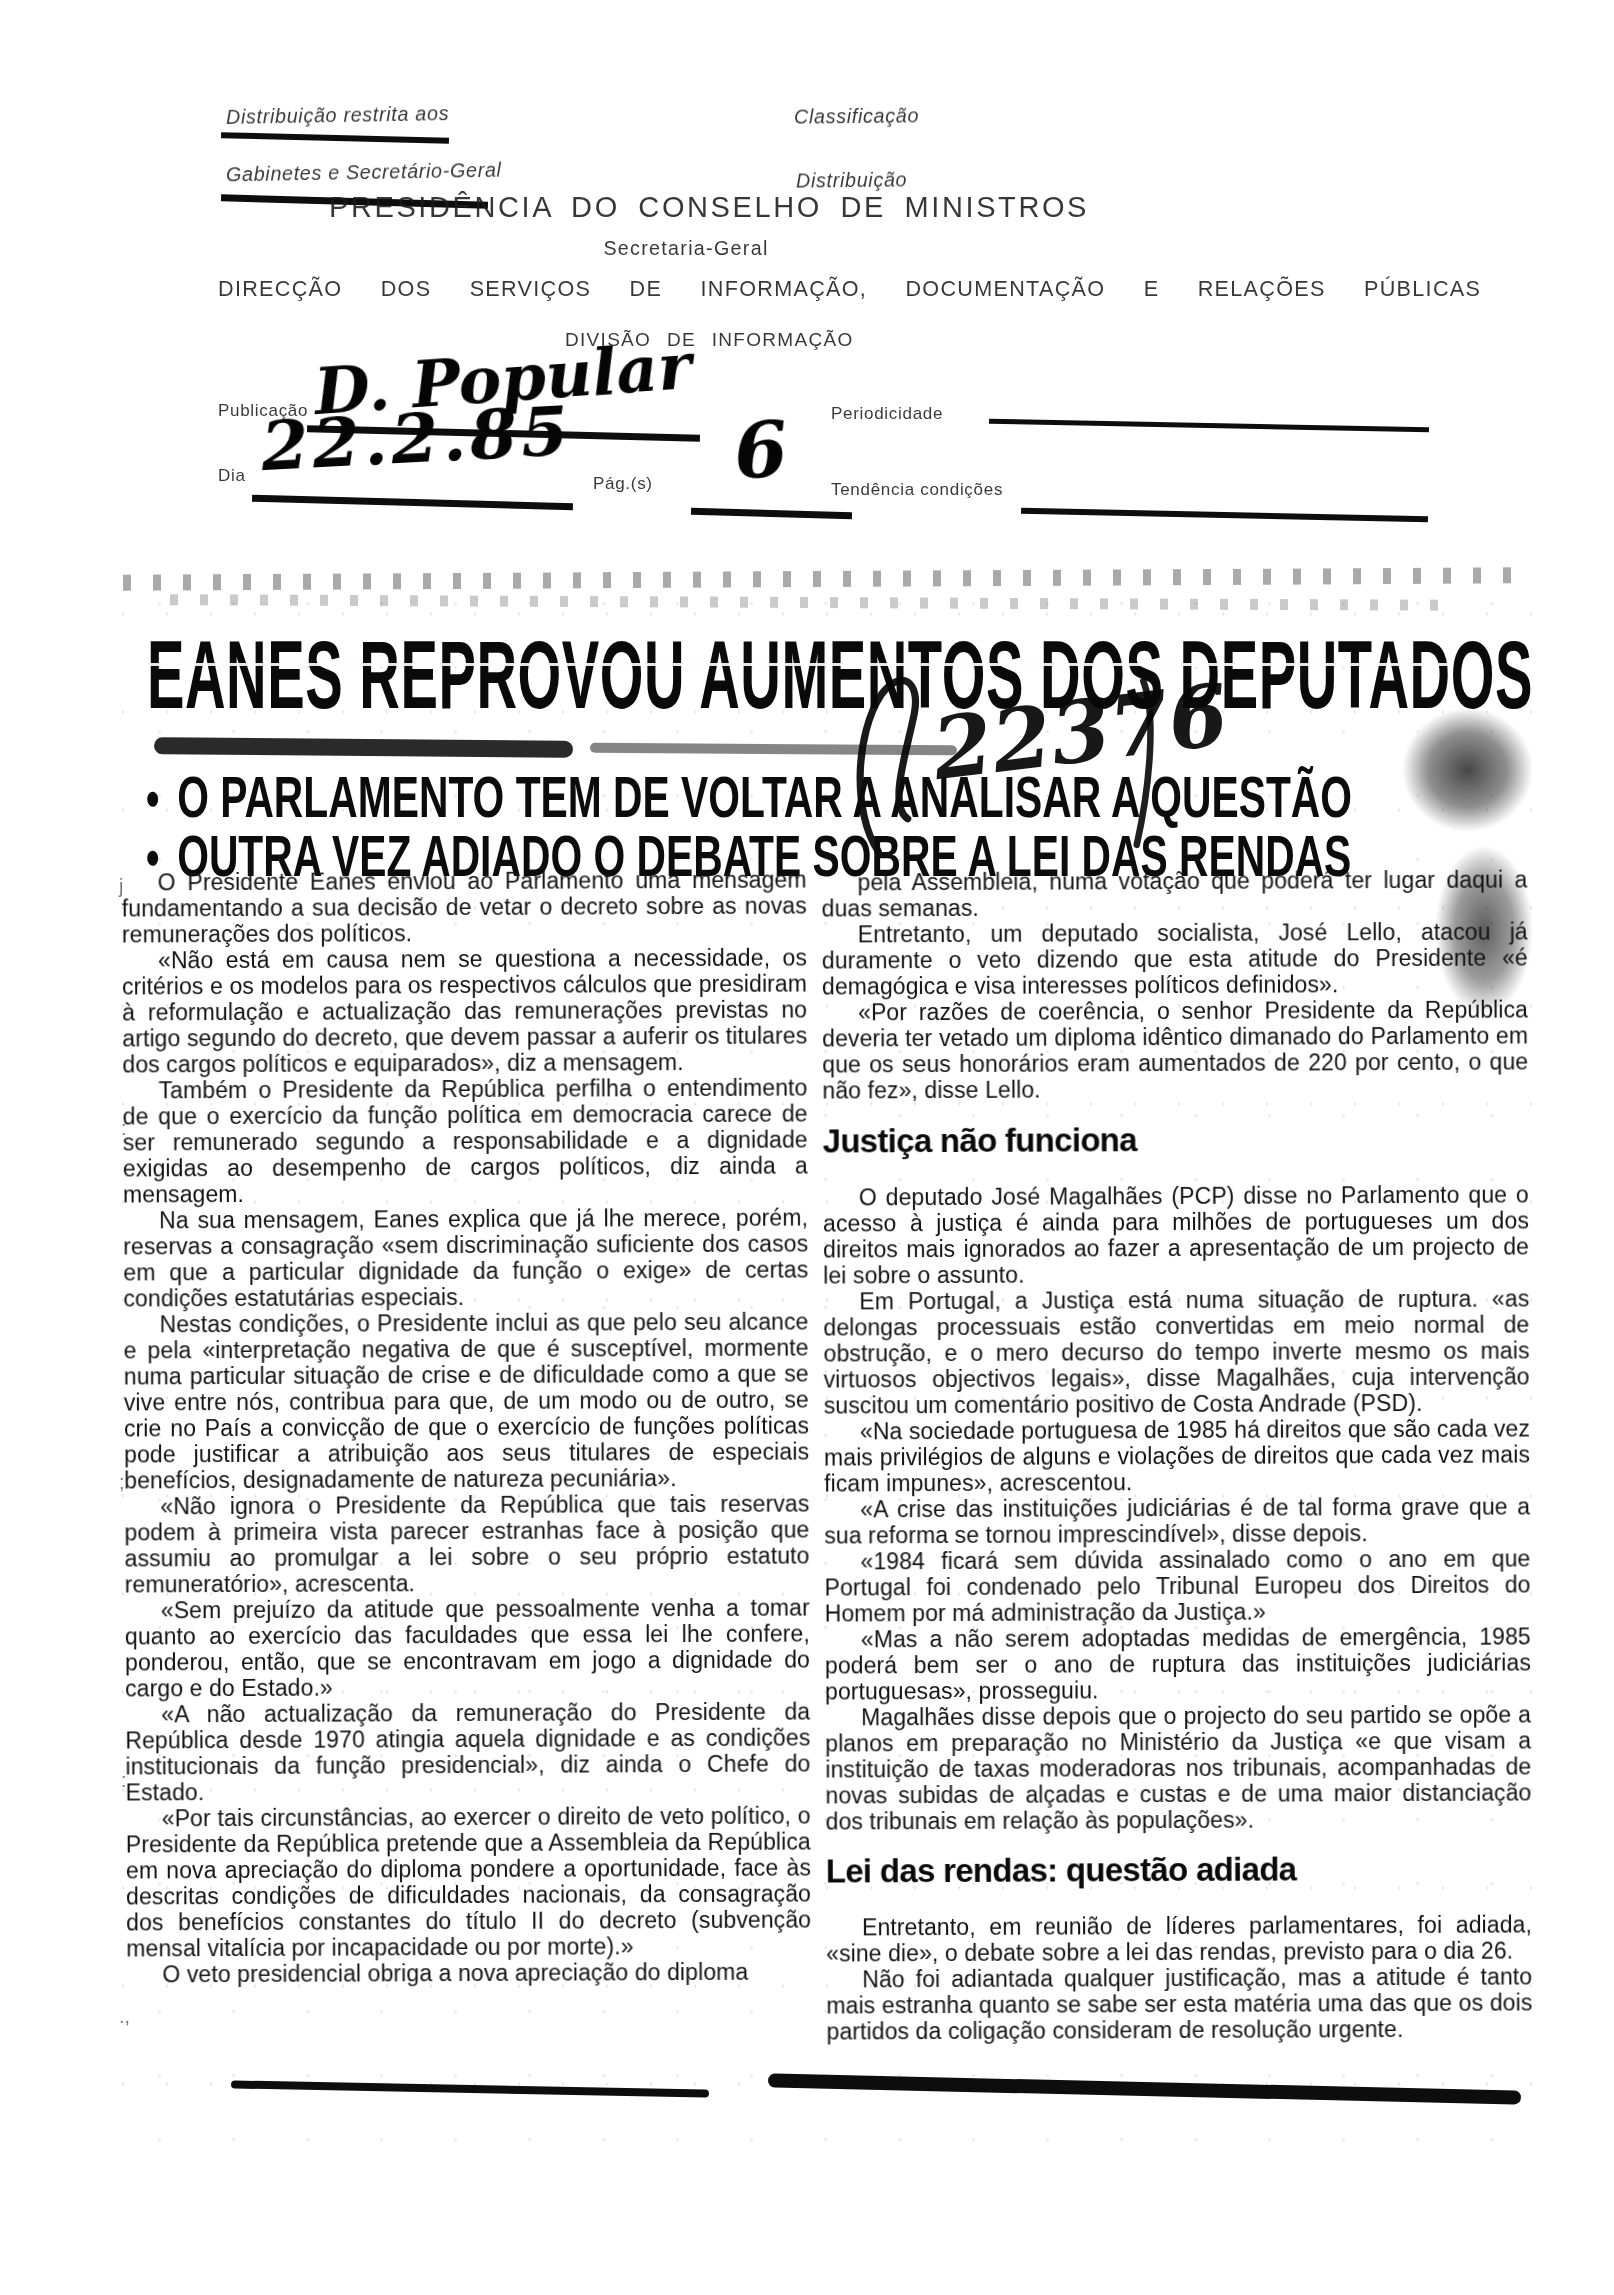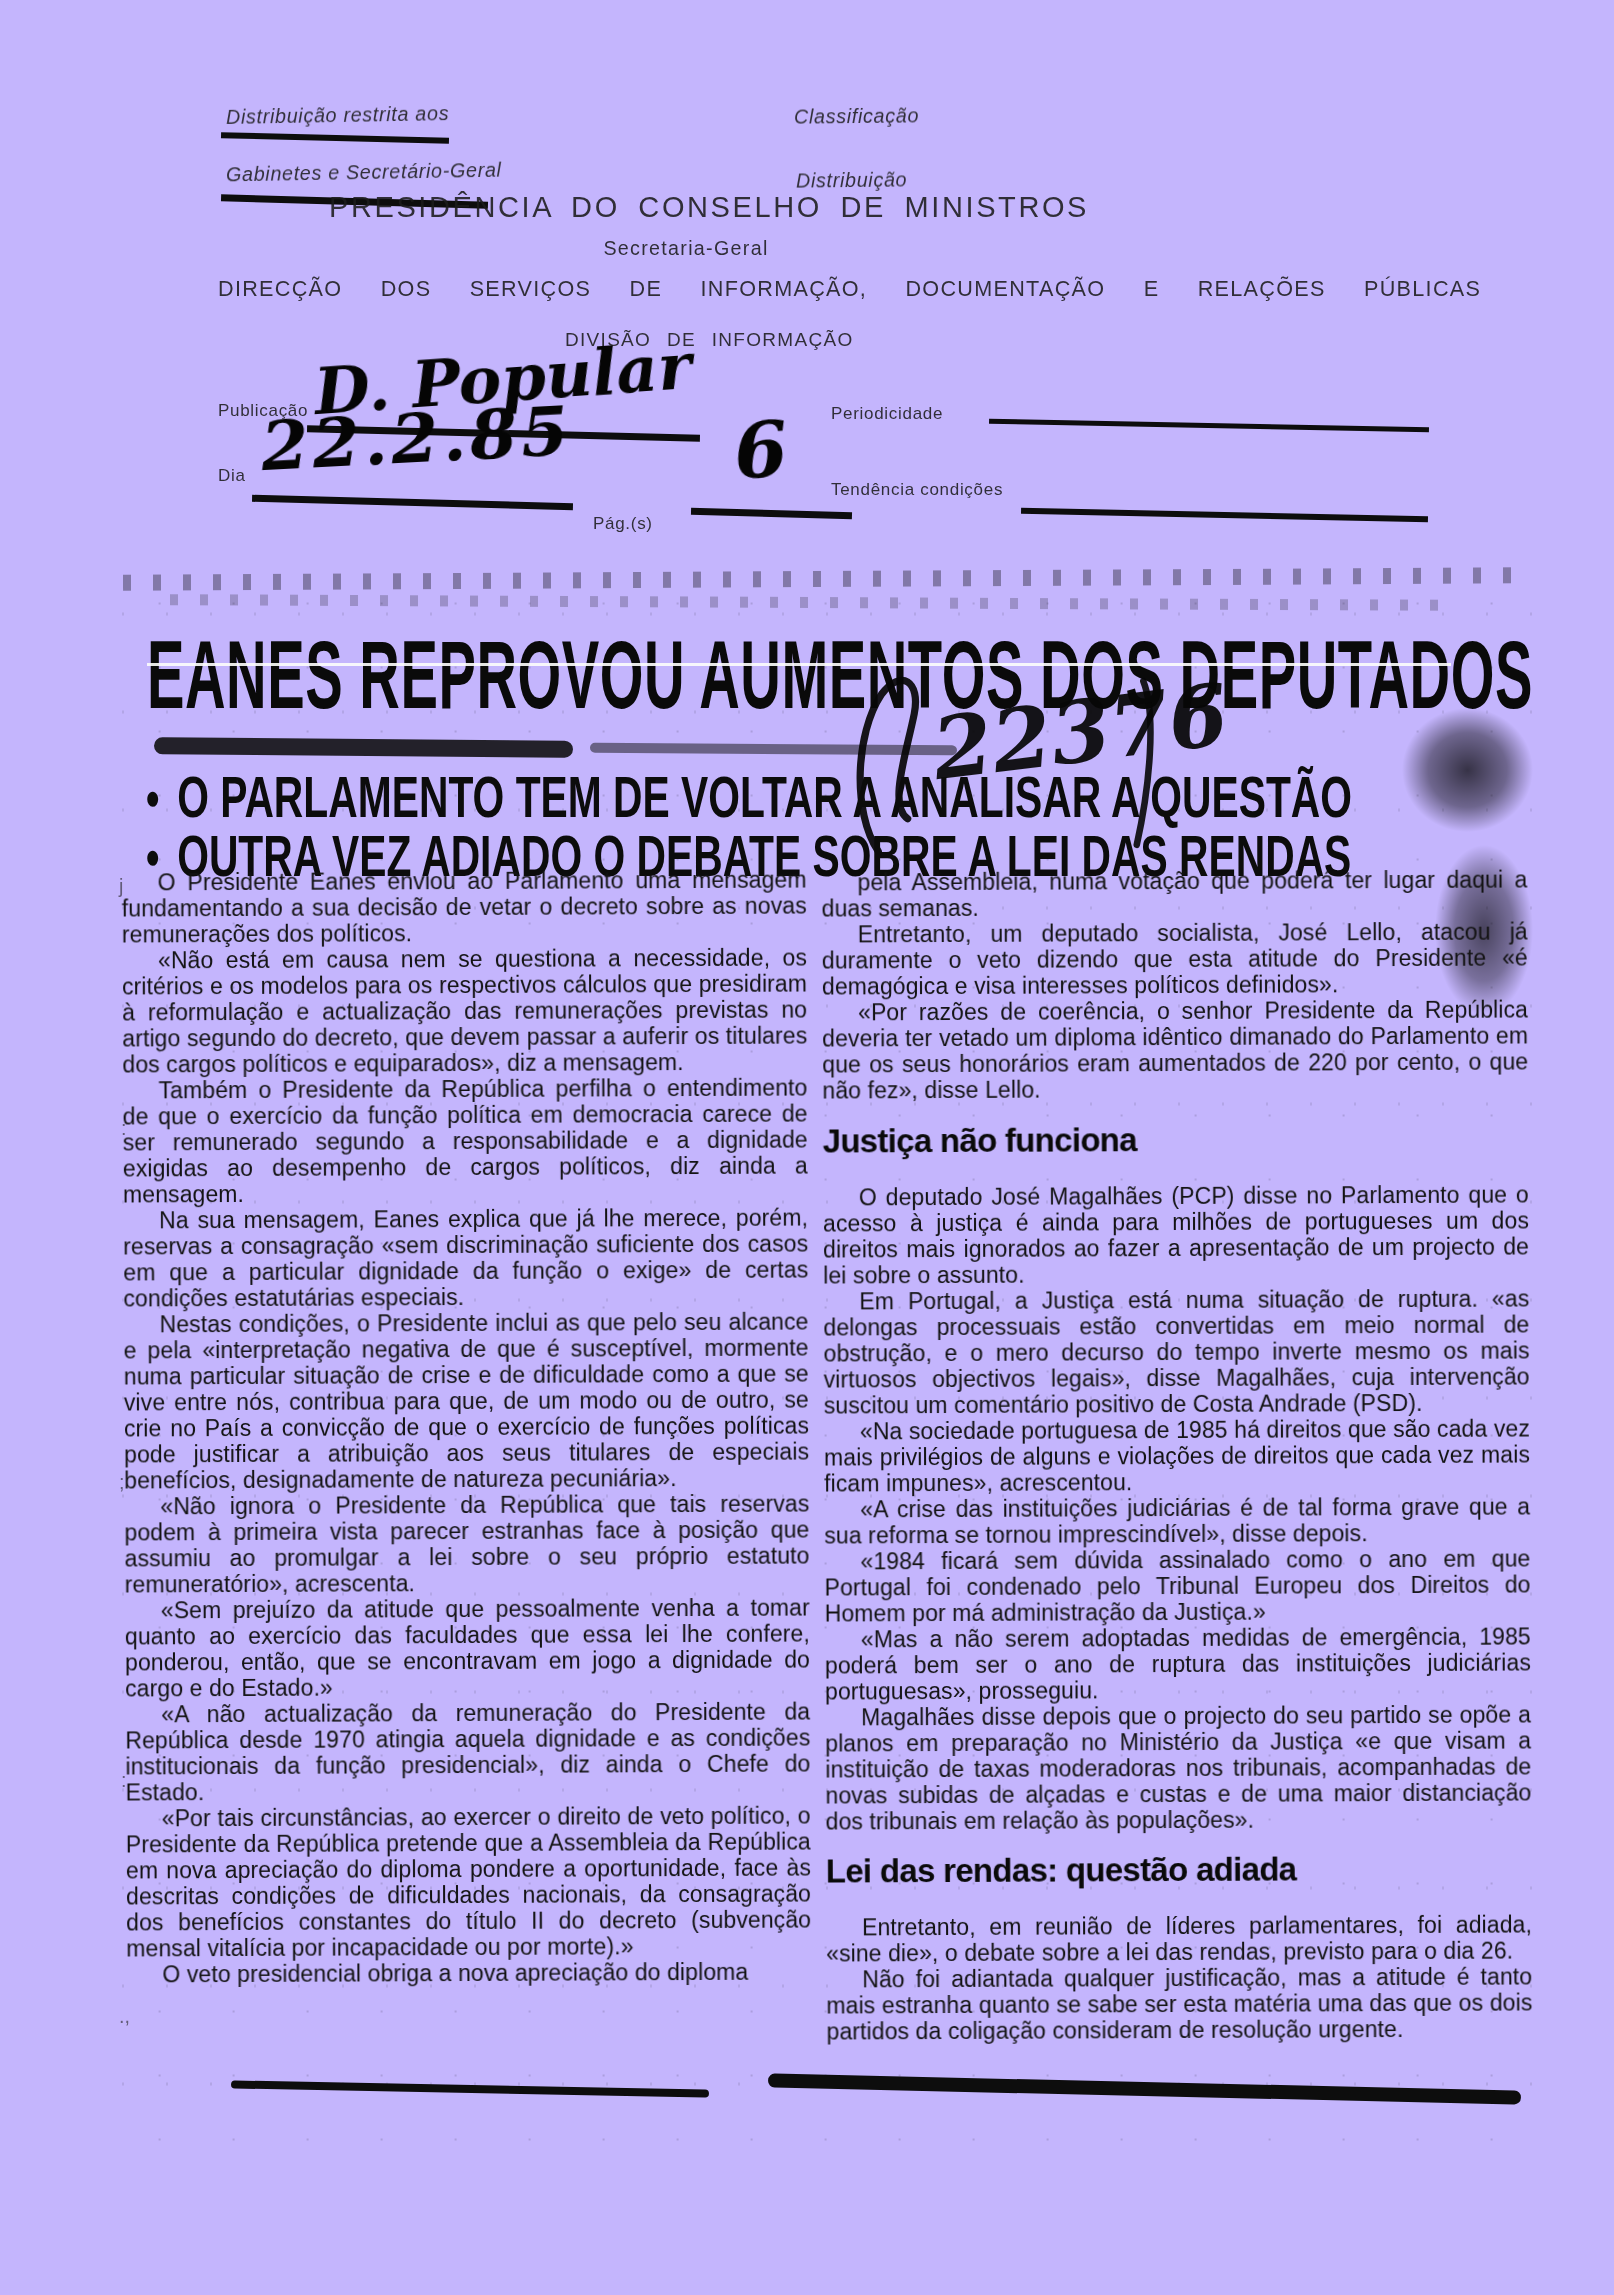--- a/index.html
+++ b/index.html
@@ -1,16 +1,16 @@
 <!DOCTYPE html>
 <html style="font-size:10.5px"><head>
 <meta charset="utf-8">
 <style>
   html,body{margin:0;padding:0;background:#e8e8e6;}
-  #page{position:relative;width:1614px;height:2295px;background:#c4b5fd;overflow:hidden;
+  #page{position:relative;width:1614px;height:2295px;background:#ffffff;overflow:hidden;
         font-family:"Liberation Sans",sans-serif;color:#141414;}
   .abs{position:absolute;}
   
   .typed{color:#1c1c1c;opacity:.88;filter:blur(0.2px);}
   .small-label{font-size:19.7px;font-style:italic;letter-spacing:0.7px;}
   .plain-label{font-size:17px;letter-spacing:0.7px;}
   .org-title{font-size:29px;letter-spacing:2.6px;word-spacing:7.9px;text-align:center;width:1418px;left:0;}
   .org-sub{font-size:19.7px;letter-spacing:1.3px;text-align:center;width:1372px;left:0;}
   .org-dir{font-size:21.6px;letter-spacing:1.3px;word-spacing:31px;white-space:nowrap;}
   .org-div{font-size:19px;letter-spacing:1.3px;word-spacing:9.2px;}
@@ -57,21 +57,21 @@
 
   <div class="abs typed plain-label" style="left:218px;top:401px;">Publicação</div>
   <div class="abs hand" style="left:314px;top:341px;font-size:64px;transform:rotate(-4deg);">D. Popular</div>
   <div class="abs bar" style="left:307px;top:430px;width:393px;height:6.6px;transform:rotate(1.4deg);"></div>
   <div class="abs typed plain-label" style="left:831px;top:404px;">Periodicidade</div>
   <div class="abs bar" style="left:989px;top:423px;width:440px;height:5.2px;transform:rotate(1.1deg);"></div>
 
   <div class="abs typed plain-label" style="left:218px;top:466px;">Dia</div>
   <div class="abs hand" style="left:261px;top:398px;font-size:68px;letter-spacing:3.9px;transform:rotate(-3deg);">22.2.85</div>
   <div class="abs bar" style="left:252px;top:499px;width:321px;height:7.2px;transform:rotate(1.5deg);"></div>
-  <div class="abs typed plain-label" style="left:593px;top:474px;margin-top:40px;">Pág.(s)</div>
+  <div class="abs typed plain-label" style="left:593px;top:474px;">Pág.(s)</div>
   <div class="abs hand" style="left:734px;top:405px;font-size:77px;transform:rotate(-4deg);">6</div>
   <div class="abs bar" style="left:691px;top:510px;width:161px;height:6.6px;transform:rotate(1.6deg);"></div>
   <div class="abs typed plain-label" style="left:831px;top:480px;">Tendência condições</div>
   <div class="abs bar" style="left:1021px;top:512px;width:407px;height:5.9px;transform:rotate(1.2deg);"></div>
 
   <div class="abs noise" style="left:118px;top:563px;width:1415px;height:1585px;"></div>
 
   <div class="abs stripes" style="left:123px;top:571px;width:1395px;height:15.7px;opacity:.45;transform:rotate(-.3deg);"></div>
   <div class="abs stripes" style="left:170px;top:597px;width:1284px;height:10.5px;opacity:.28;transform:rotate(.25deg);"></div>
   <div class="abs blob" style="left:1402px;top:708px;width:131px;height:124px;opacity:.8;"></div>

